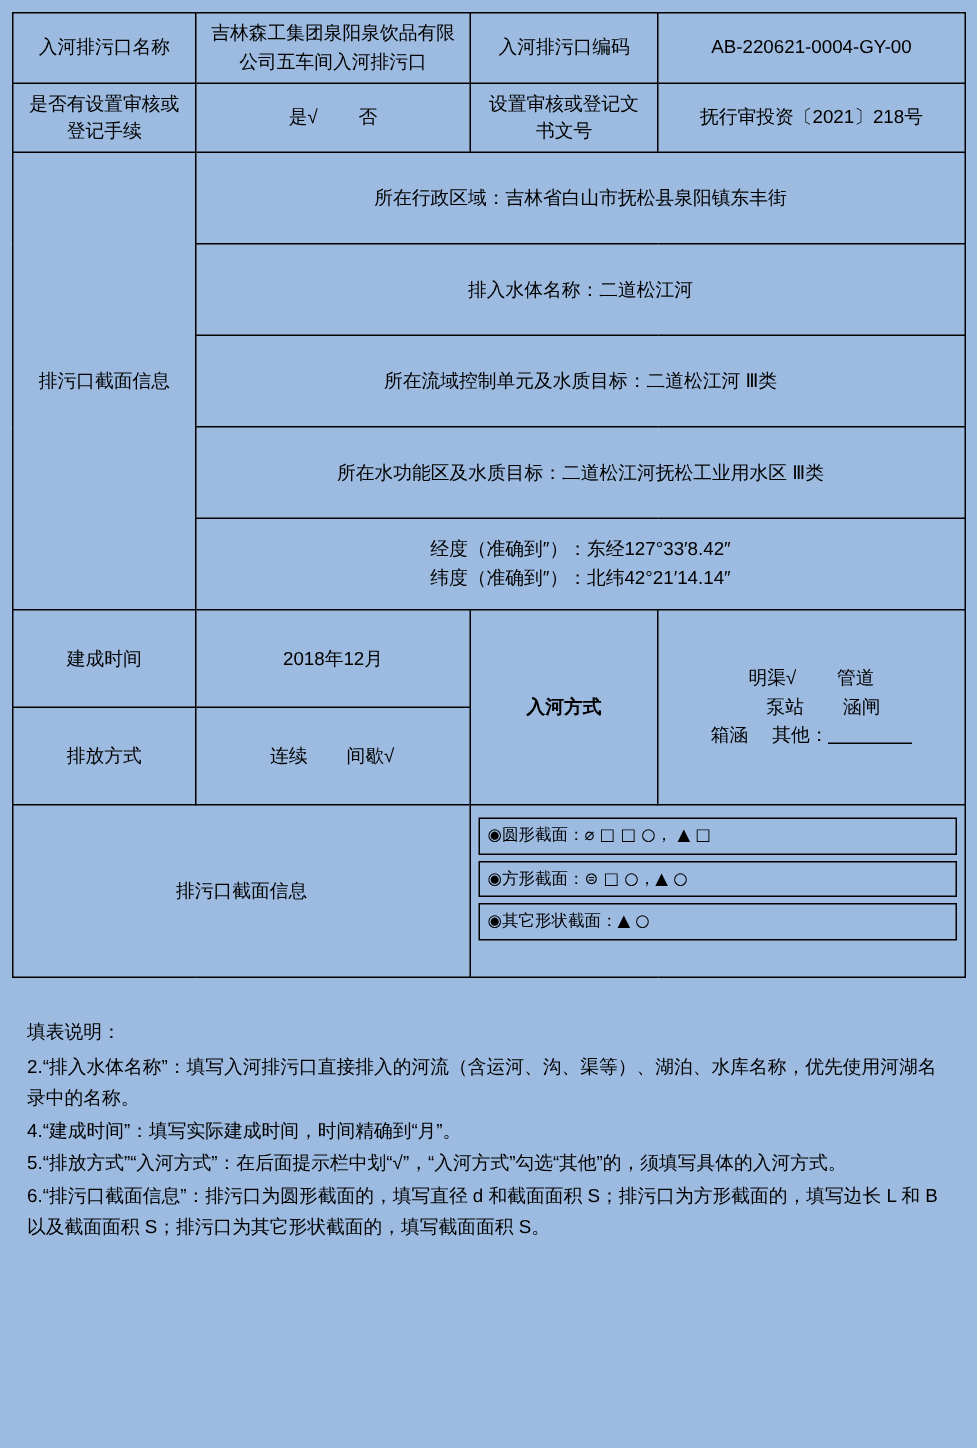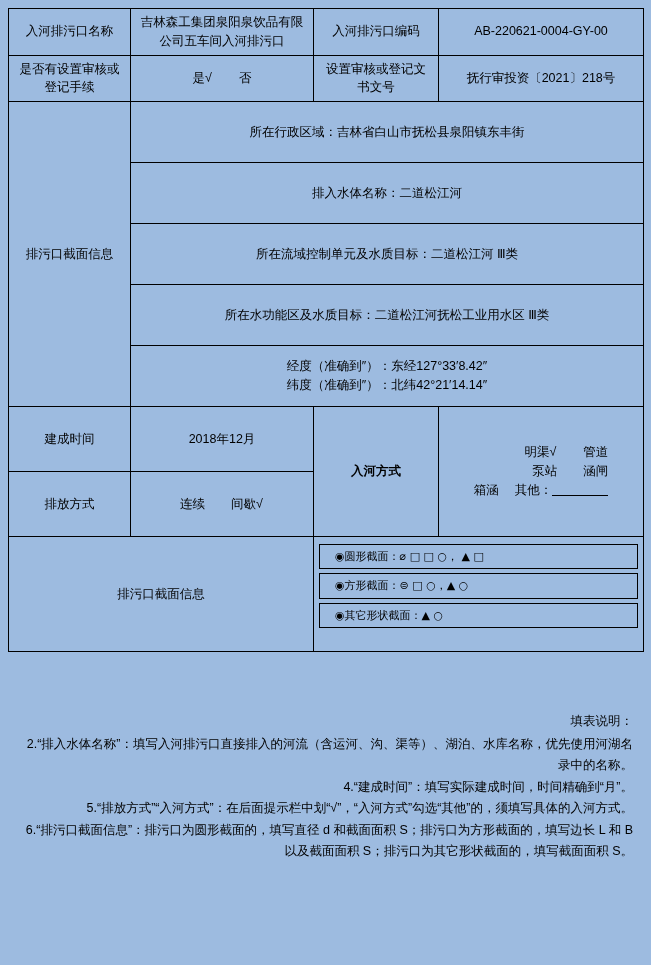--- a/index.html
+++ b/index.html
@@ -43,39 +43,38 @@
   .gap-wide { display: inline-block; width: 26px; }
   .gap-med { display: inline-block; width: 16px; }
 
   .loc-line { padding-left: 4px; }
 
   .two-line { line-height: 1.6; }
 
   .sect-box {
     border: 1px solid #000;
     margin: 0 0 4px 0;
-    padding: 3px 15px;
+    padding: 3px 5px;
     font-size: 11px;
     line-height: 1.5;
     background: transparent;
   }
   .sect-box:last-child { margin-bottom: 16px; }
   .bullet { font-size: 11px; }
 
   .sym {
     font-family: "DejaVu Sans", sans-serif;
     font-size: 11px;
   }
 
   .notes {
-    margin-top: 59px;
+    margin-top: 26px;
     padding: 0 10px 0 10px;
     font-size: 12.5px;
     line-height: 1.72;
-    text-align: right;
   }
   .notes .title { margin-bottom: 1px; }
   .notes p { margin: 0; }
 
   .underline-blank {
     display: inline-block;
     border-bottom: 1px solid #000;
     width: 56px;
     height: 12px;
     vertical-align: -2px;
@@ -84,21 +83,21 @@
     text-align: center;
     font-size: 12.5px;
     font-weight: bold;
   }
   .method-cell {
     text-align: center;
     line-height: 1.8;
   }
   .method-grid {
     display: inline-block;
-    text-align: right;
+    text-align: center;
   }
   .mrow { white-space: nowrap; }
 </style>
 </head>
 <body>
 
 <div class="page">
 
   <table class="form">
     <colgroup>

